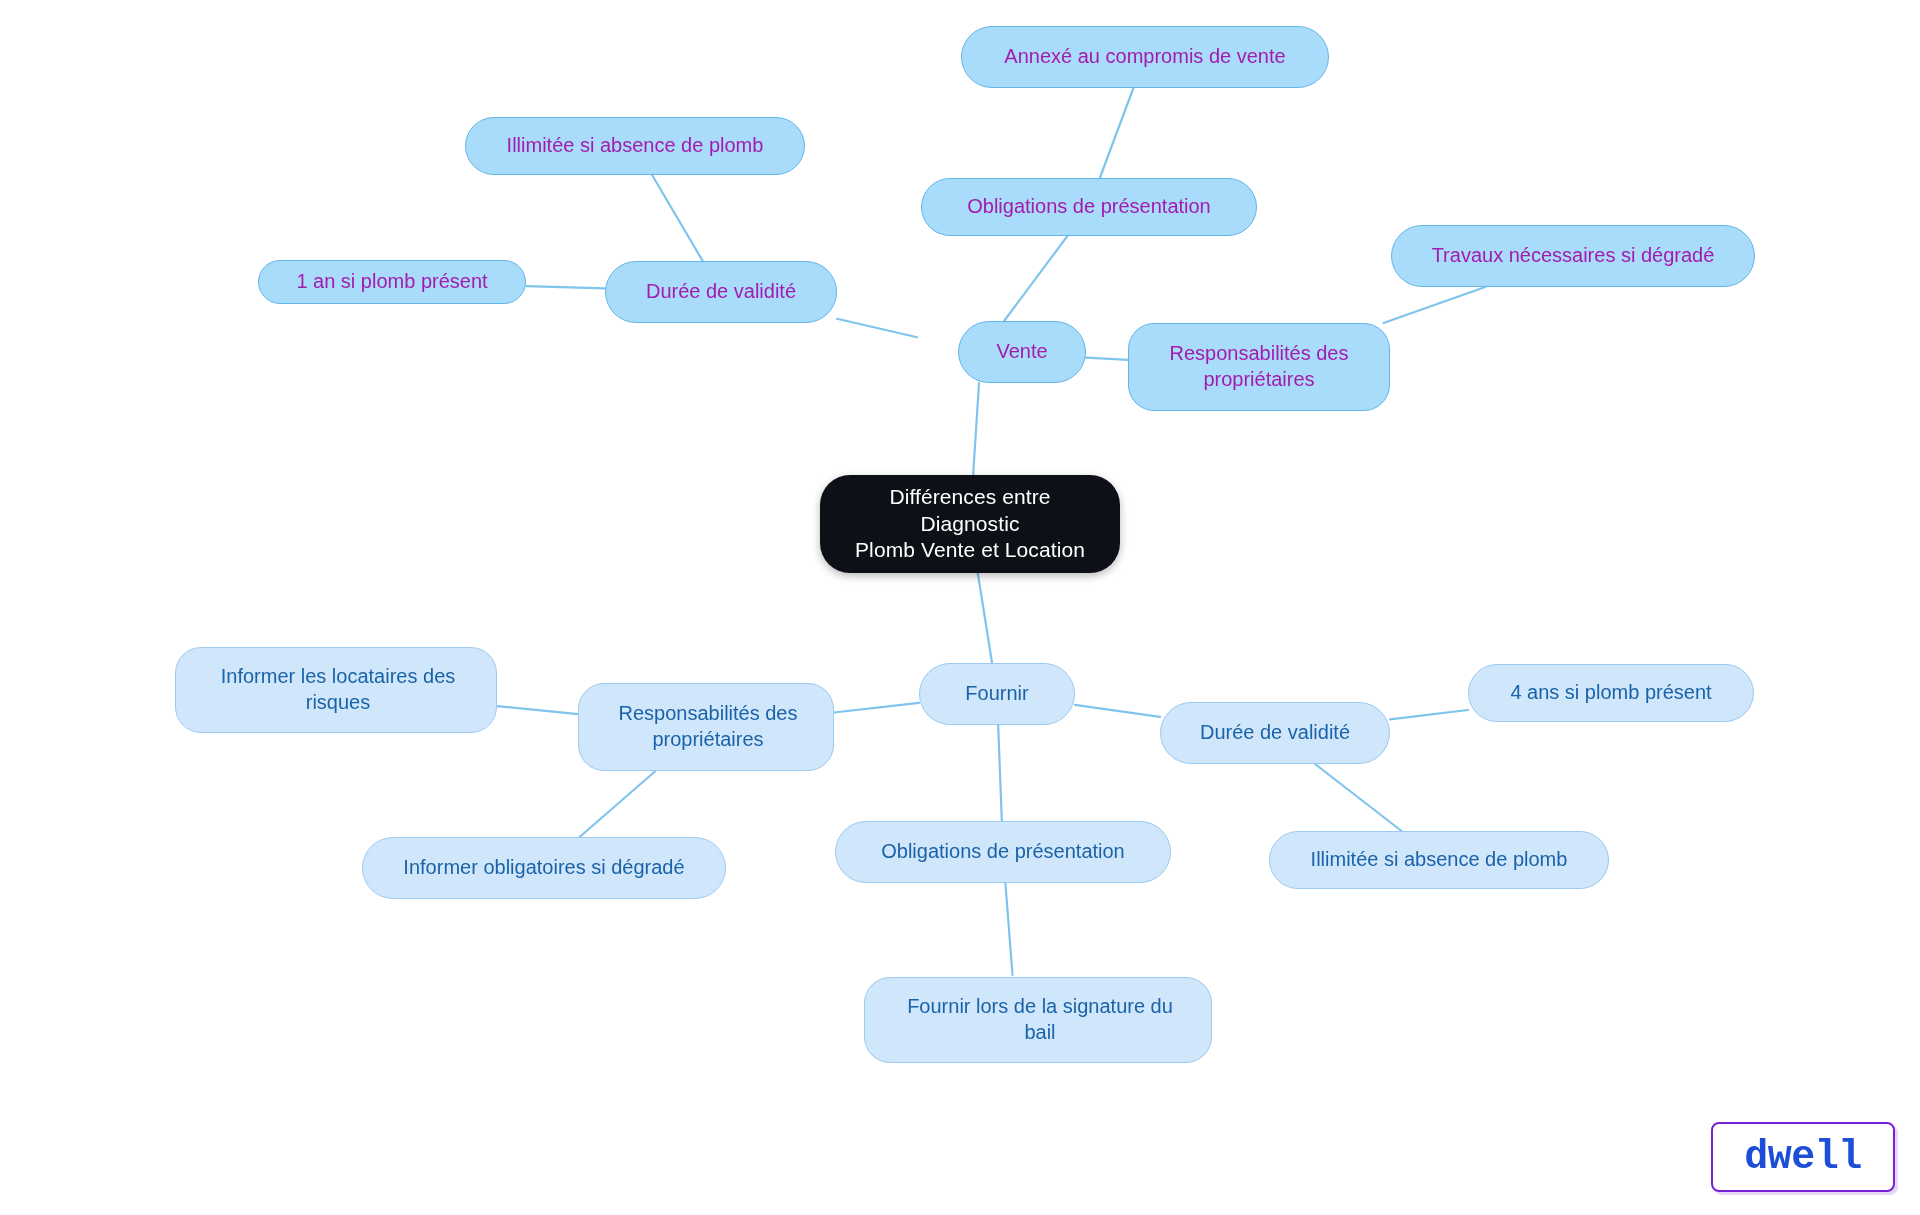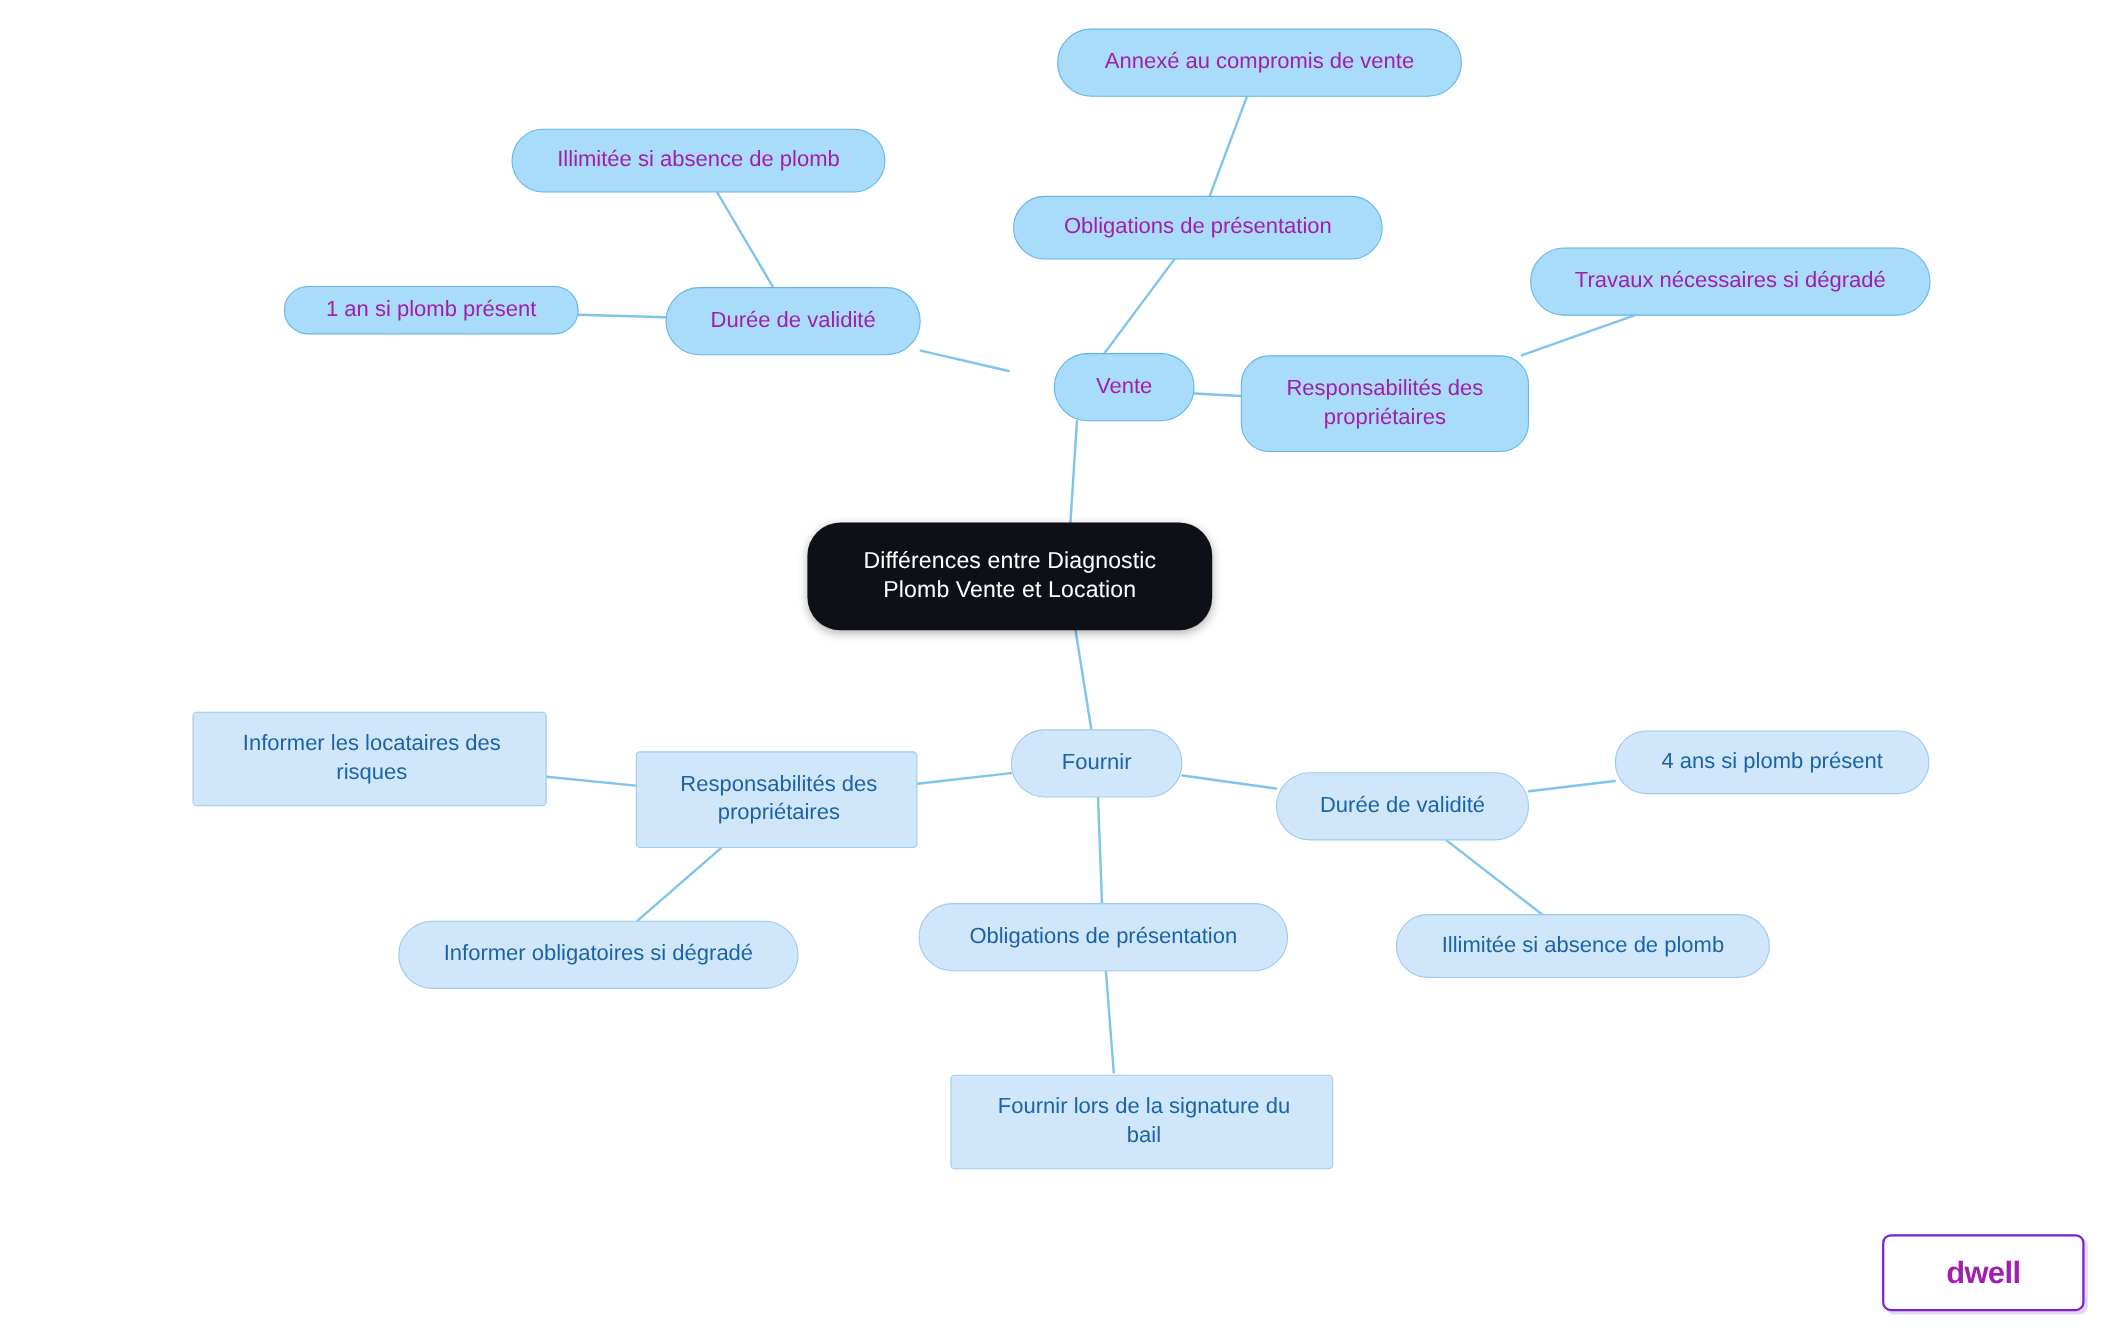--- a/index.html
+++ b/index.html
@@ -71,46 +71,46 @@
   
   .node.location {
     background: #cfe6fb;
     border: 1.6px solid #9dcaf0;
     color: #1b63a8;
     border-radius: 999px;
     font-size: 20px;
     padding: 12px 24px;
   }
   .node.location.two-line {
-    border-radius: 4px;
+    border-radius: 26px;
     padding-left: 28px;
   }
 
   
   #logo {
     position: absolute;
     left: 1711px;
     top: 1122px;
     width: 180px;
     height: 66px;
     background: #ffffff;
     border: 2.5px solid #7b1fd4;
     border-radius: 8px;
     display: flex;
     align-items: center;
     justify-content: center;
     z-index: 3;
     box-shadow: 3px 3px 0 rgba(123,31,212,0.18);
   }
   #logo-text {
-    color: #a21caf;
-    font-size: 28px;
+    color: #1d4ed8;
+    font-size: 40px;
     font-weight: bold;
     letter-spacing: -0.5px;
-    font-family: Liberation Sans, sans-serif;
+    font-family: Liberation Mono, monospace;
   }
 </style>
 </head>
 <body>
 
 <div id="canvas">
   <svg id="edges" viewBox="0 0 1920 1215" preserveAspectRatio="none">
       <line x1="973.1337209302326" y1="475" x2="979.0174418604652" y2="383" stroke="#7fc4ec" stroke-width="2.2" stroke-linecap="round"></line>
       <line x1="977.7823529411764" y1="573" x2="992.0764705882353" y2="663" stroke="#7fc4ec" stroke-width="2.2" stroke-linecap="round"></line>
       <line x1="917" y1="337.2307692307692" x2="837" y2="318.7692307692308" stroke="#7fc4ec" stroke-width="2.2" stroke-linecap="round"></line>
@@ -123,21 +123,21 @@
       <line x1="919" y1="702.8453608247422" x2="834" y2="712.4845360824743" stroke="#7fc4ec" stroke-width="2.2" stroke-linecap="round"></line>
       <line x1="578" y1="714.2" x2="497" y2="706.1" stroke="#7fc4ec" stroke-width="2.2" stroke-linecap="round"></line>
       <line x1="655.4468085106383" y1="771" x2="579.6170212765958" y2="837" stroke="#7fc4ec" stroke-width="2.2" stroke-linecap="round"></line>
       <line x1="1075" y1="704.9424460431654" x2="1160" y2="716.8669064748201" stroke="#7fc4ec" stroke-width="2.2" stroke-linecap="round"></line>
       <line x1="1390" y1="719.3095238095239" x2="1468" y2="710.0238095238095" stroke="#7fc4ec" stroke-width="2.2" stroke-linecap="round"></line>
       <line x1="1315.0314960629921" y1="764" x2="1401.5511811023623" y2="831" stroke="#7fc4ec" stroke-width="2.2" stroke-linecap="round"></line>
       <line x1="998.1772151898734" y1="725" x2="1001.8227848101266" y2="821" stroke="#7fc4ec" stroke-width="2.2" stroke-linecap="round"></line>
       <line x1="1005.3988095238095" y1="883" x2="1012.5178571428571" y2="975" stroke="#7fc4ec" stroke-width="2.2" stroke-linecap="round"></line>
     </svg>
   <div id="nodes">
-      <div class="node root two-line" style="left: 918px; top: 524px; width: 368px; height: 98px;">Différences entre Diagnostic
+      <div class="node root two-line" style="left: 970px; top: 524px; width: 300px; height: 98px;">Différences entre Diagnostic
 Plomb Vente et Location</div>
       <div class="node vente" style="left: 1022px; top: 352px; width: 128px; height: 62px;">Vente</div>
       <div class="node vente" style="left: 721px; top: 292px; width: 232px; height: 62px;">Durée de validité</div>
       <div class="node vente" style="left: 635px; top: 146px; width: 340px; height: 58px;">Illimitée si absence de plomb</div>
       <div class="node vente" style="left: 392px; top: 282px; width: 268px; height: 44px;">1 an si plomb présent</div>
       <div class="node vente" style="left: 1089px; top: 207px; width: 336px; height: 58px;">Obligations de présentation</div>
       <div class="node vente" style="left: 1145px; top: 57px; width: 368px; height: 62px;">Annexé au compromis de vente</div>
       <div class="node vente two-line" style="left: 1259px; top: 367px; width: 262px; height: 88px;">Responsabilités des
 propriétaires</div>
       <div class="node vente" style="left: 1573px; top: 256px; width: 364px; height: 62px;">Travaux nécessaires si dégradé</div>

